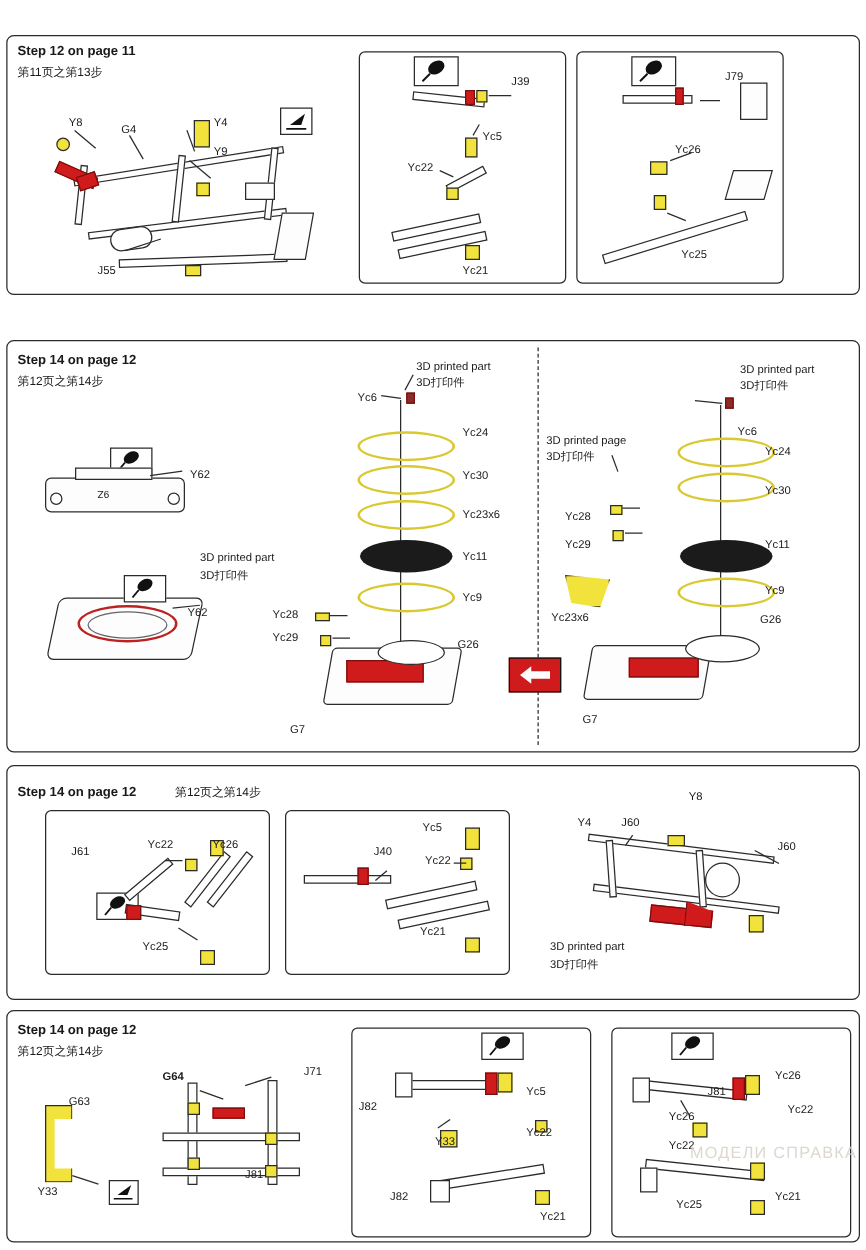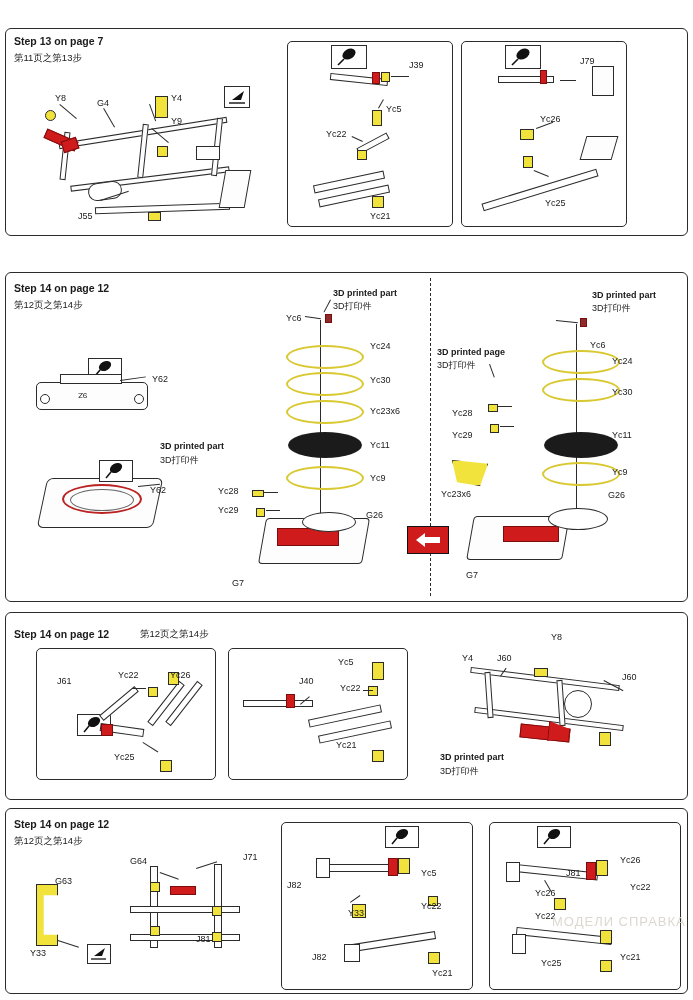--- a/index.html
+++ b/index.html
@@ -5,21 +5,21 @@
   html,body{margin:0;padding:0;background:#ffffff;}
   body{width:693px;height:1000px;font-family:"Liberation Sans",sans-serif;color:#1a1a1a;position:relative;overflow:hidden;}
   .sheet{position:absolute;left:0;top:0;width:693px;height:1000px;}
 
   
   .panel{position:absolute;border:1px solid #2b2b2b;border-radius:6px;background:#fff;box-sizing:border-box;}
   .subpanel{position:absolute;border:1px solid #2b2b2b;border-radius:5px;background:#fff;box-sizing:border-box;}
   .vdash{position:absolute;border-left:1px dashed #2b2b2b;}
 
   .lbl{position:absolute;font-size:9px;line-height:10px;white-space:nowrap;}
-  .lbl.b{font-weight:bold;}
+  .lbl.b{font-weight:normal;}
   .step-title{position:absolute;font-size:10.5px;font-weight:bold;white-space:nowrap;}
   .step-sub{position:absolute;font-size:9.5px;white-space:nowrap;}
 
   
   .tube{position:absolute;background:#ffffff;border:1px solid #2b2b2b;box-sizing:border-box;}
   .bar{position:absolute;background:#fdfdfd;border:1px solid #2b2b2b;box-sizing:border-box;}
   .ybar{position:absolute;background:#f2e23c;border:1px solid #2b2b2b;box-sizing:border-box;}
   .rbar{position:absolute;background:#cf1b1b;border:1px solid #7a0d0d;box-sizing:border-box;}
   .ring{position:absolute;border:2px solid #d9c82f;border-radius:50%;box-sizing:border-box;}
   .ring.thin{border-width:1.5px;}
@@ -35,21 +35,21 @@
 
   .wm{position:absolute;color:#d9d4cb;font-size:13px;letter-spacing:1px;opacity:.9;}
 </style>
 </head>
 <body>
 
 <div class="sheet">
 
   <div class="panel" style="left:5px;top:28px;width:683px;height:208px;"></div>
 
-  <div class="step-title" style="left:14px;top:35px;">Step 13 on page 7</div>
+  <div class="step-title" style="left:14px;top:35px;">Step 12 on page 11</div>
   <div class="step-sub" style="left:14px;top:52px;">第11页之第13步</div>
 
   <div>
     <div class="bar" style="left:58px;top:130px;width:170px;height:6px;transform:rotate(-9deg);"></div>
     <div class="bar" style="left:70px;top:176px;width:160px;height:6px;transform:rotate(-7deg);"></div>
     <div class="bar" style="left:62px;top:132px;width:6px;height:48px;transform:rotate(6deg);"></div>
     <div class="bar" style="left:214px;top:118px;width:6px;height:58px;transform:rotate(6deg);"></div>
     <div class="bar" style="left:140px;top:124px;width:6px;height:54px;transform:rotate(6deg);"></div>
     <div class="tube" style="left:95px;top:205px;width:135px;height:7px;transform:rotate(-2deg);"></div>
     <div class="tube" style="left:88px;top:182px;width:34px;height:18px;border-radius:9px;transform:rotate(-8deg);"></div>
@@ -312,21 +312,21 @@
     <div class="tube" style="left:130px;top:934px;width:110px;height:7px;"></div>
     <div class="rbar" style="left:170px;top:886px;width:26px;height:9px;"></div>
     <div class="ybar" style="left:150px;top:882px;width:10px;height:10px;"></div>
     <div class="ybar" style="left:150px;top:926px;width:10px;height:10px;"></div>
     <div class="ybar" style="left:212px;top:906px;width:10px;height:10px;"></div>
     <div class="ybar" style="left:212px;top:932px;width:10px;height:10px;"></div>
     <div class="leader" style="left:160px;top:872px;width:20px;transform:rotate(20deg);"></div>
     <div class="leader" style="left:196px;top:868px;width:22px;transform:rotate(-18deg);"></div>
     <div class="leader" style="left:58px;top:940px;width:22px;transform:rotate(18deg);"></div>
   </div>
-  <div class="lbl" style="left:130px;top:856px;">G64</div>
+  <div class="lbl" style="left:130px;top:856px;font-weight:bold;">G64</div>
   <div class="lbl" style="left:243px;top:852px;">J71</div>
   <div class="lbl" style="left:55px;top:876px;">G63</div>
   <div class="lbl" style="left:196px;top:934px;">J81</div>
   <div class="lbl" style="left:30px;top:948px;">Y33</div>
   <div class="iconbox" style="left:87px;top:944px;width:24px;height:20px;">
     <svg width="22" height="18" viewBox="0 0 22 18">
         <path d="M17 3 L6 11 L14 11 Z" fill="#111"></path>
         <path d="M3 14 L18 14" stroke="#111" stroke-width="1.3"></path>
       </svg>
   </div>

